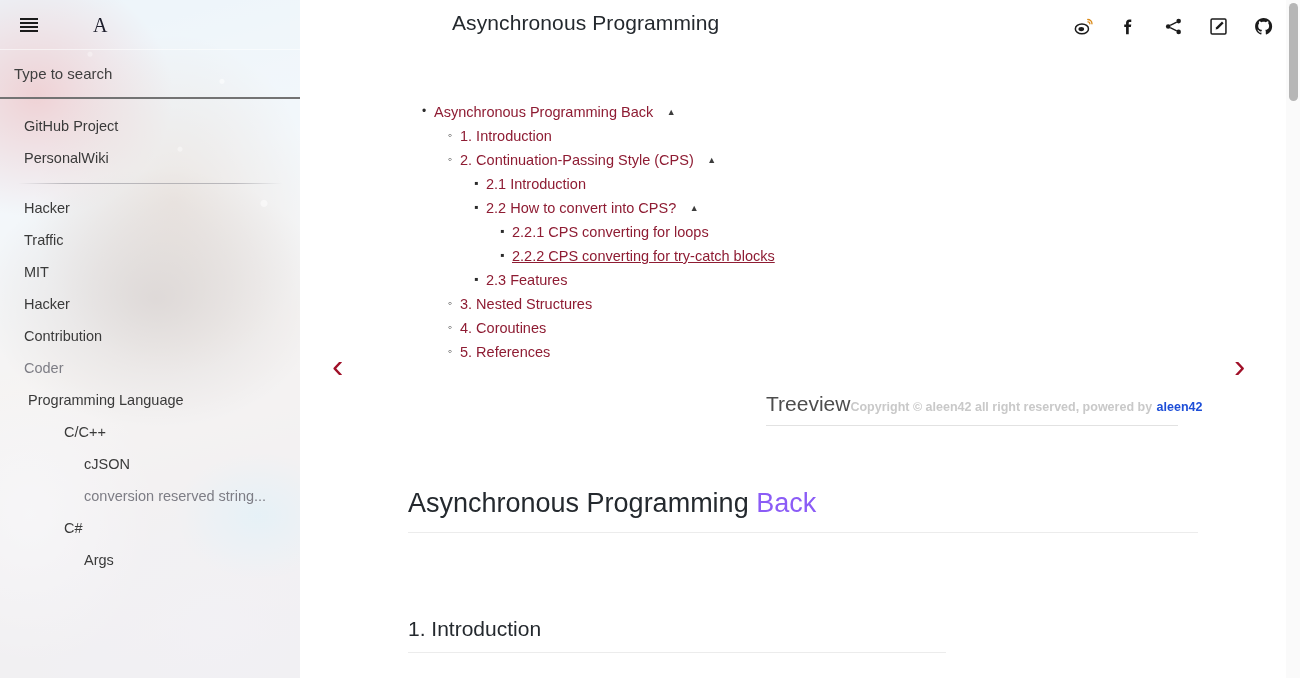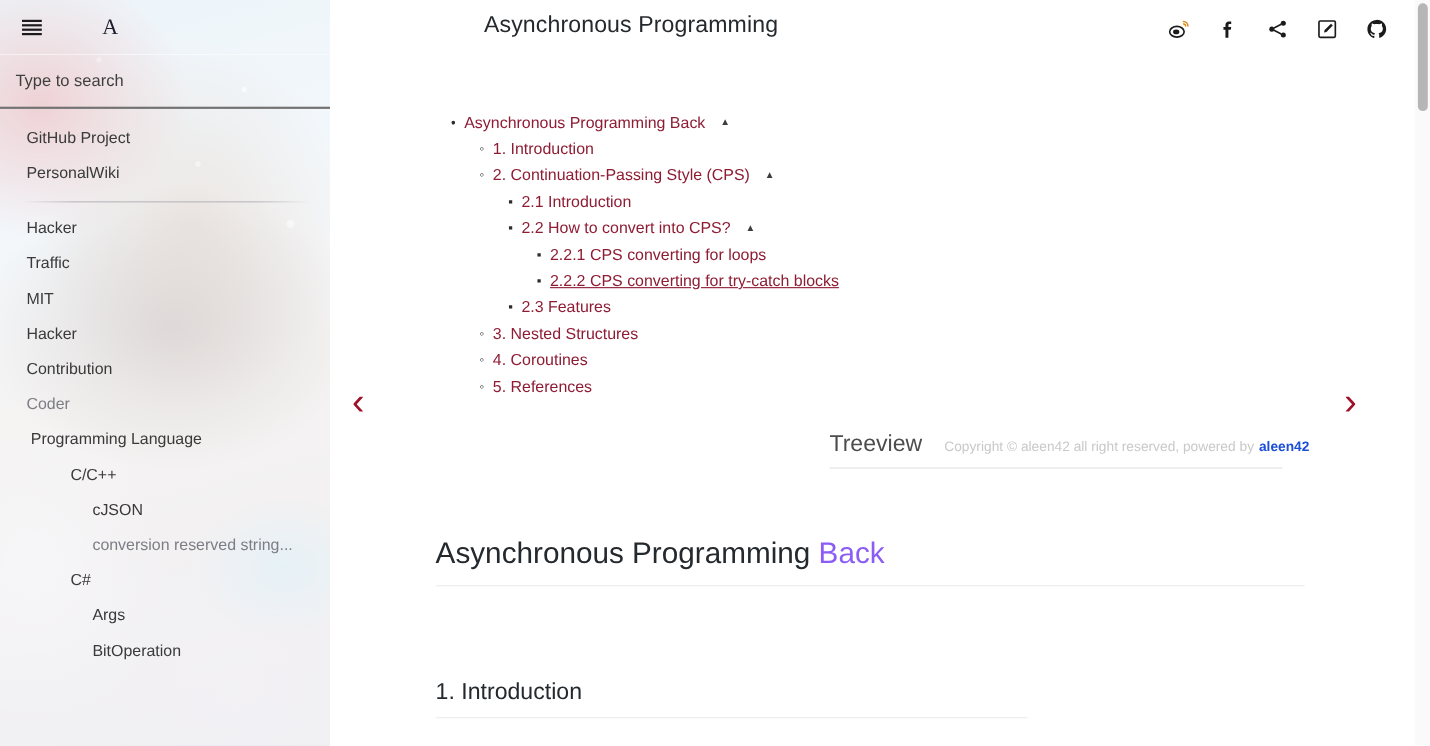--- a/index.html
+++ b/index.html
@@ -67,21 +67,21 @@
   }
   .nav-item.dim { color: #7d7d85; }
   .nav-sep { height:1px; margin: 9px 18px 8px 18px;
              background: linear-gradient(to right, rgba(120,120,130,0), rgba(120,120,130,.45) 18%, rgba(120,120,130,.45) 82%, rgba(120,120,130,0)); }
   .lvl1 { padding-left: 24px; }
   .lvl2 { padding-left: 28px; }
   .lvl3 { padding-left: 64px; }
   .lvl4 { padding-left: 84px; }
 
   
-  #main { position:absolute; left:284px; top:0; width:1000px; height:564px; background:#fff; }
+  #main { position:absolute; left:296px; top:0; width:1000px; height:564px; background:#fff; }
 
   #topbar { position:relative; height:52px; }
   #page-title {
     position:absolute; left:156px; top:11px;
     font-size:21px; color:#24292e; font-weight:400; letter-spacing:.1px;
   }
   #social { position:absolute; right:23px; top:16px; display:flex; gap:25px; align-items:center; }
   .sicon { width:20px; height:20px; display:flex; align-items:center; justify-content:center; cursor:pointer; color:#1b1b1b; }
   .sicon svg { display:block; }
 
@@ -106,21 +106,21 @@
   #prev-arrow { left:36px; }
   #next-arrow { left:938px; }
 
   
   #treeview-foot {
     position:absolute; left:470px; top:392px; width:412px;
     border-bottom:1px solid #e2e2e2; padding-bottom:9px;
     text-align:right; white-space:nowrap;
   }
   #treeview-name { font-size:21px; color:#4d4d4d; font-weight:400; }
-  #treeview-copy { font-size:12.5px; color:#c9c9c9; margin-left:20px; }
+  #treeview-copy { font-size:12.5px; color:#c9c9c9; margin-left:0;font-weight:bold; }
   #treeview-author { font-size:12.5px; color:#1d4ed8; text-decoration:none; font-weight:bold; cursor:pointer; }
 
   
   #article { position:absolute; left:112px; top:488px; width:790px; }
   h1.art-h1 {
     font-size:27px; font-weight:400; color:#24292e;
     padding-bottom:13px; border-bottom:1px solid #ececec;
   }
   h1.art-h1 .back { color:#8b5cf6; }
   h2.art-h2 {
@@ -173,21 +173,20 @@
           <div class="nav-item lvl1">MIT</div>
           <div class="nav-item lvl1">Hacker</div>
           <div class="nav-item lvl1">Contribution</div>
           <div class="nav-item lvl1 dim">Coder</div>
           <div class="nav-item lvl2">Programming Language</div>
           <div class="nav-item lvl3">C/C++</div>
           <div class="nav-item lvl4">cJSON</div>
           <div class="nav-item lvl4 dim">conversion reserved string...</div>
           <div class="nav-item lvl3">C#</div>
           <div class="nav-item lvl4">Args</div>
-          <div class="nav-item lvl4">BitOperation</div>
         </div>
       </div>
 
     </div>
   </div>
   <div id="sidebar-edge"></div>
 
   <div id="main">
 
     <div id="topbar">

